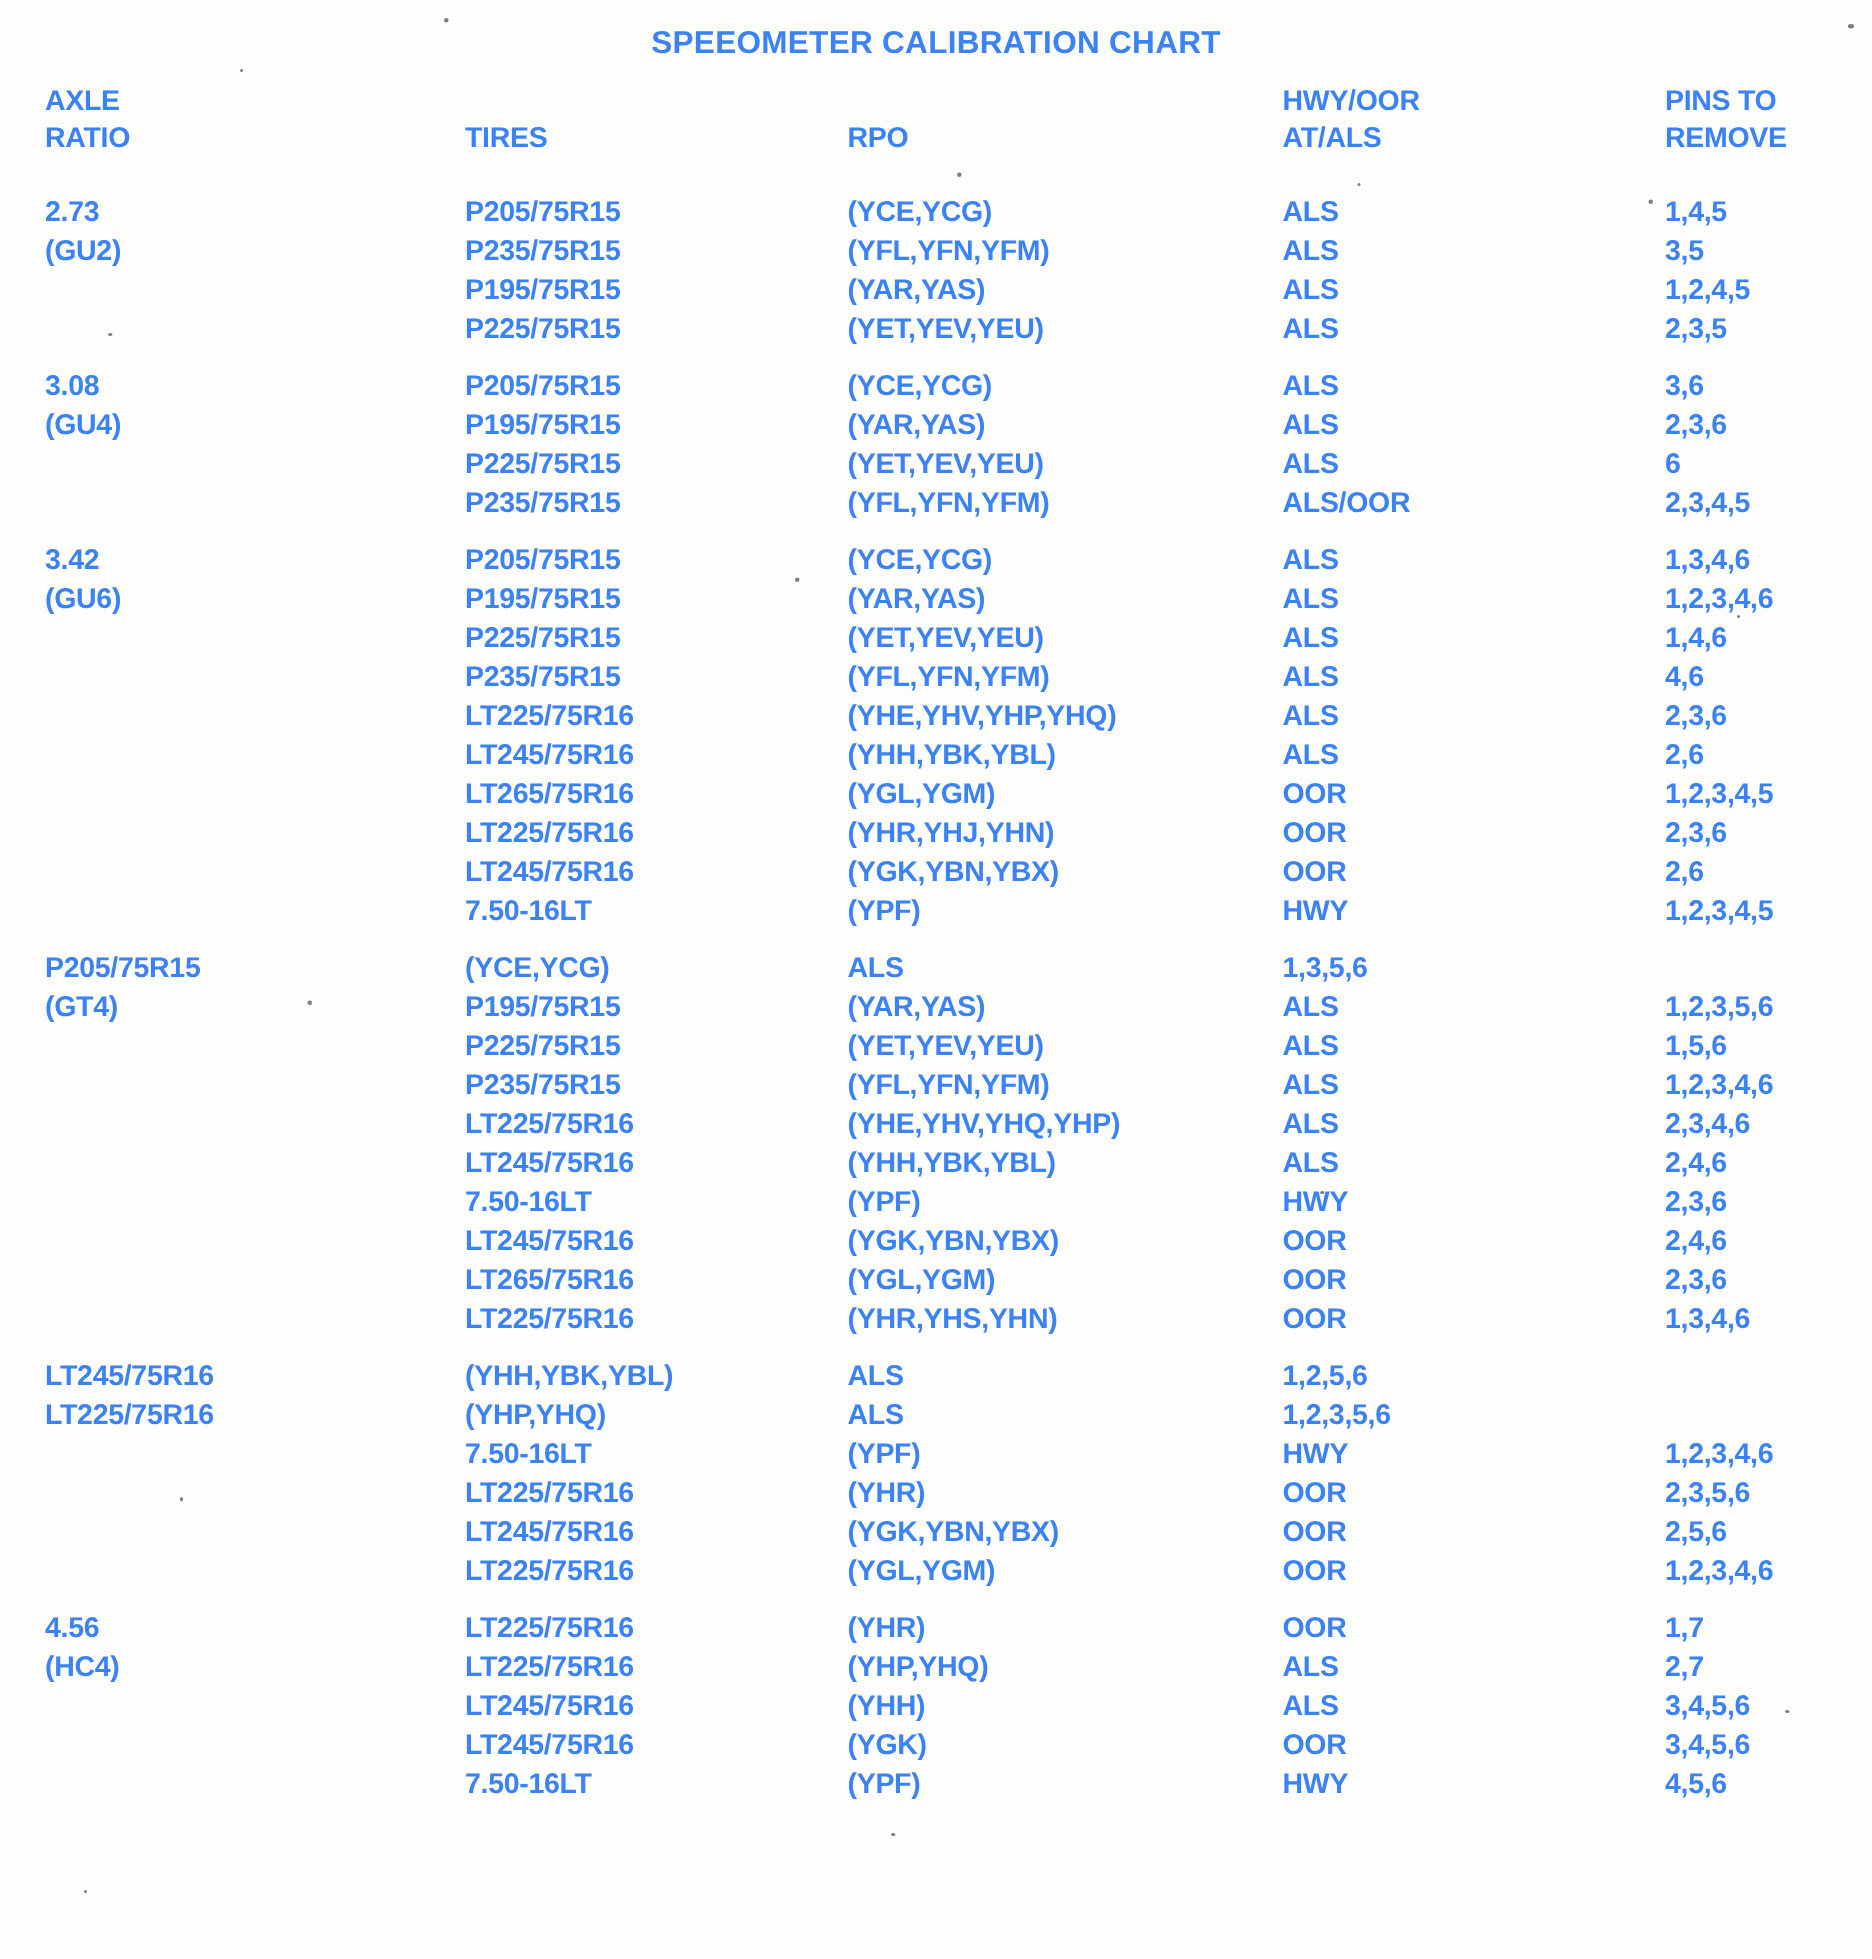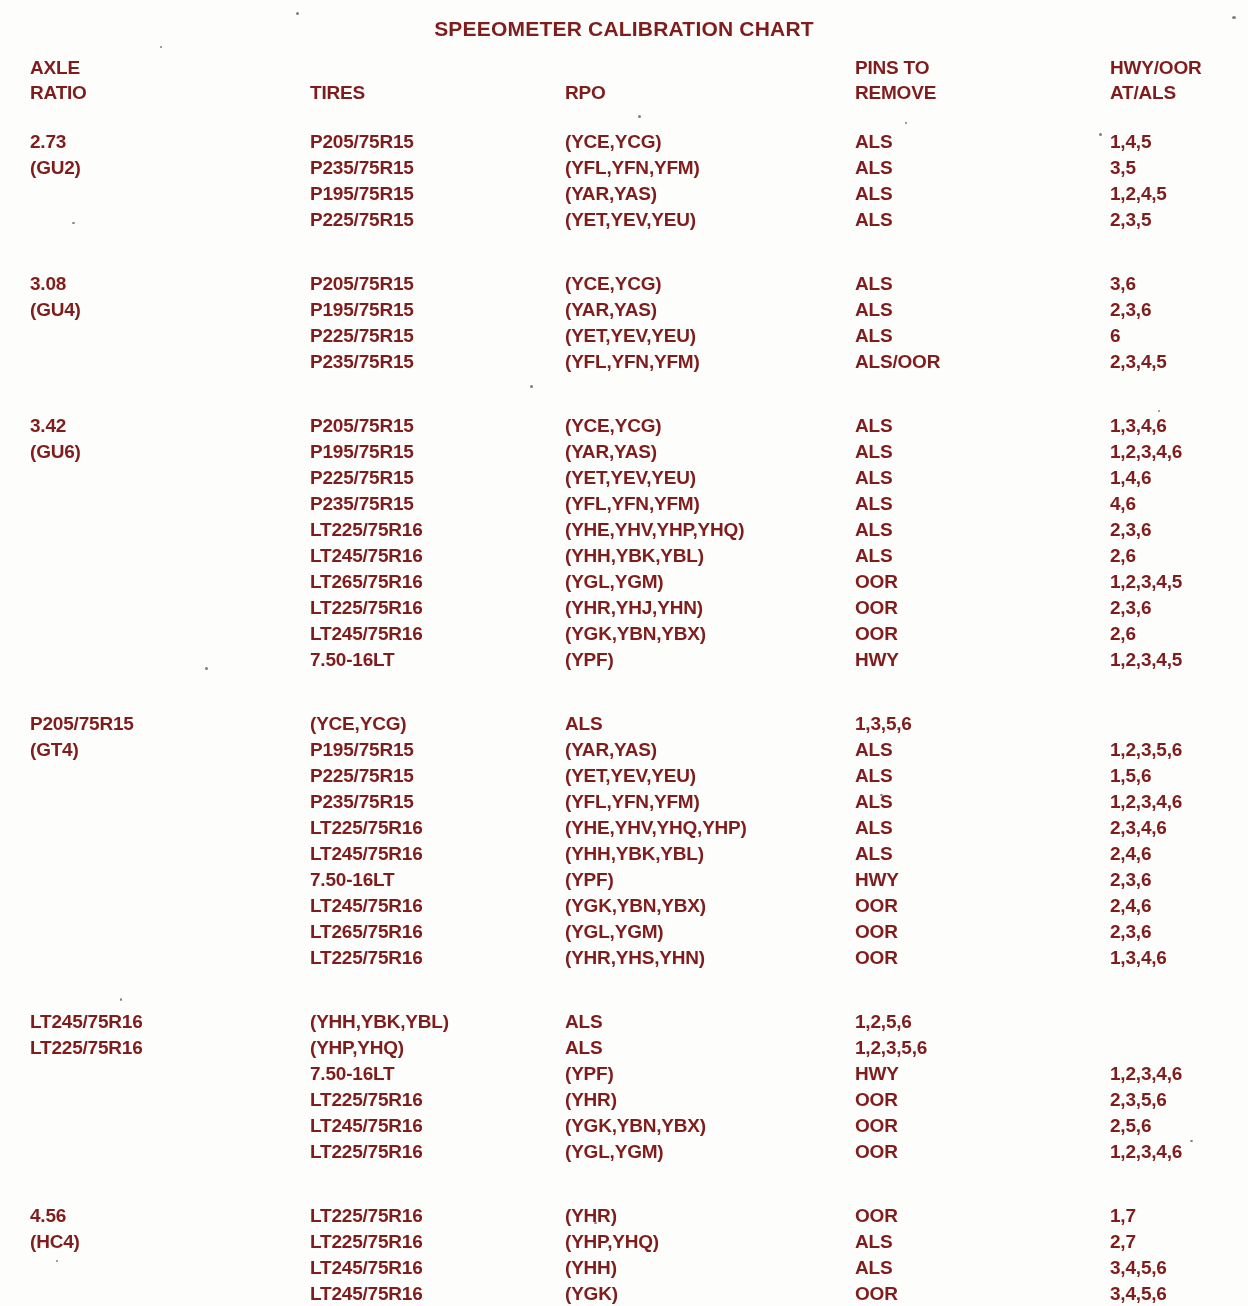--- a/index.html
+++ b/index.html
@@ -5,21 +5,21 @@
   html, body {
     margin: 0;
     padding: 0;
     background: #ffffff;
   }
   .page {
     position: relative;
     width: 1248px;
     height: 1306px;
     background: #fdfdfc;
-    color: #7f1d1d;
+    color: #3b82f6;
     font-family: "Liberation Sans", sans-serif;
     font-weight: bold;
     overflow: hidden;
   }
   .title {
     padding-top: 17px;
     text-align: center;
     font-size: 21px;
     letter-spacing: 0.2px;
   }
@@ -31,21 +31,21 @@
   .header {
     margin-top: 14px;
     align-items: end;
   }
   .hcell {
     font-size: 19px;
     line-height: 25px;
     letter-spacing: -0.2px;
   }
   .hcell span { display: block; }
-  .tbody .section { margin-top: 38px; }
+  .tbody .section { margin-top: 12px; }
   .tbody .section:first-child { margin-top: 24px; }
   .row-cell {
     font-size: 19px;
     line-height: 26px;
     letter-spacing: -0.2px;
     white-space: nowrap;
   }
   .dot {
     position: absolute;
     background: #3a3a3a;
@@ -65,26 +65,26 @@
       <span>AXLE</span>
       <span>RATIO</span>
     </div>
     <div class="hcell">
       <span>TIRES</span>
     </div>
     <div class="hcell">
       <span>RPO</span>
     </div>
     <div class="hcell">
+      <span>HWY/OOR</span>
+      <span>AT/ALS</span>
+    </div>
+    <div class="hcell">
       <span>PINS TO</span>
       <span>REMOVE</span>
-    </div>
-    <div class="hcell">
-      <span>HWY/OOR</span>
-      <span>AT/ALS</span>
     </div>
   </div>
 
   <div class="tbody">
       <div class="section">
         <div class="grid-row">
           <div class="row-cell">2.73</div>
           <div class="row-cell">P205/75R15</div>
           <div class="row-cell">(YCE,YCG)</div>
           <div class="row-cell">ALS</div>

